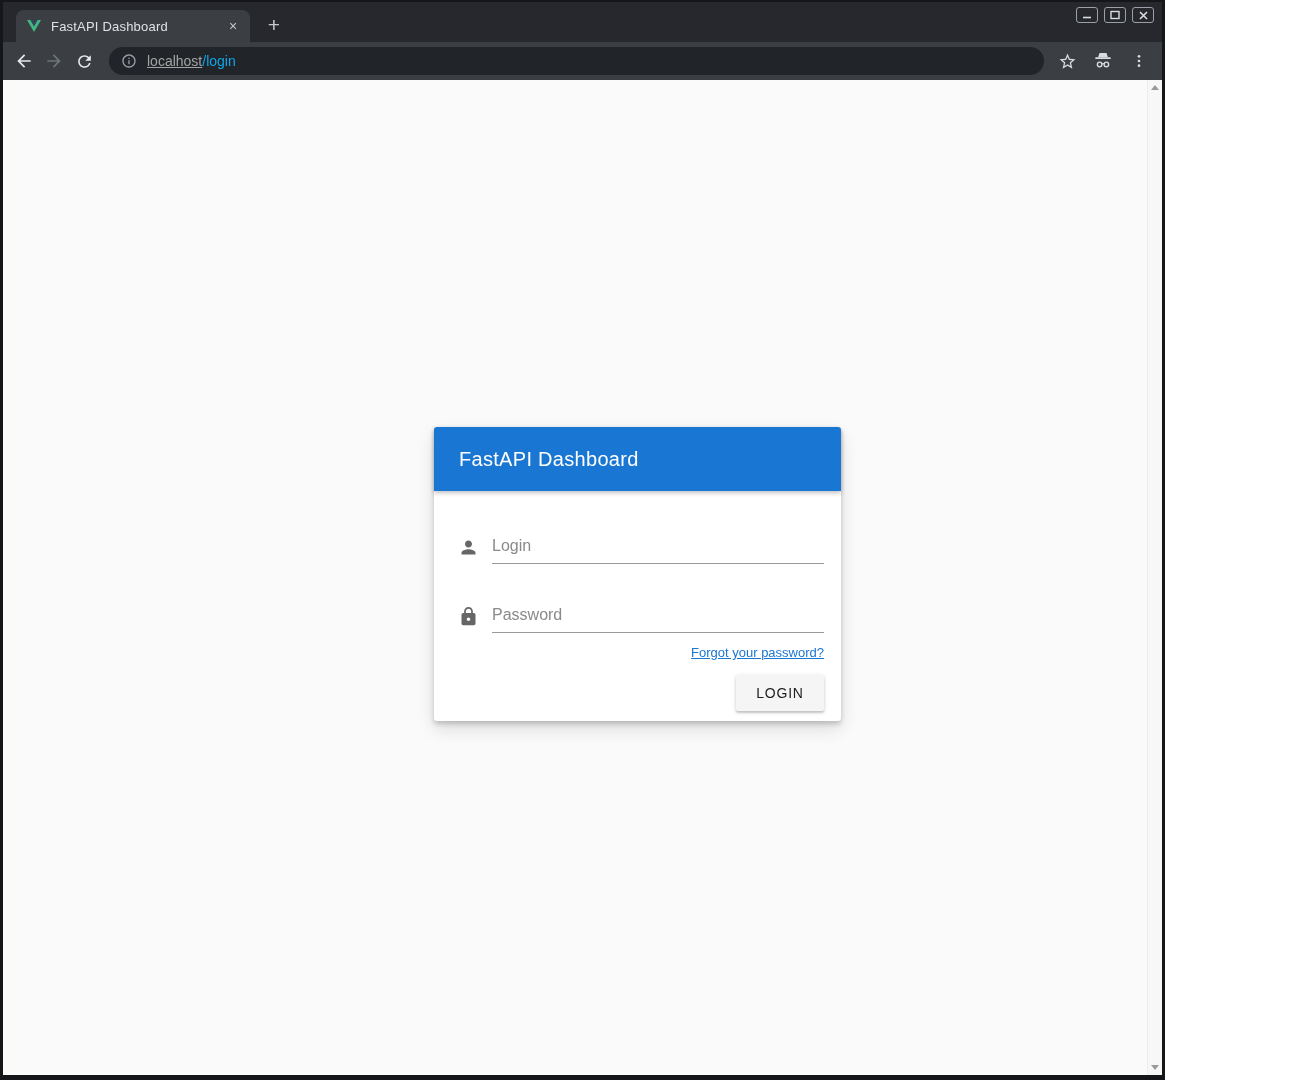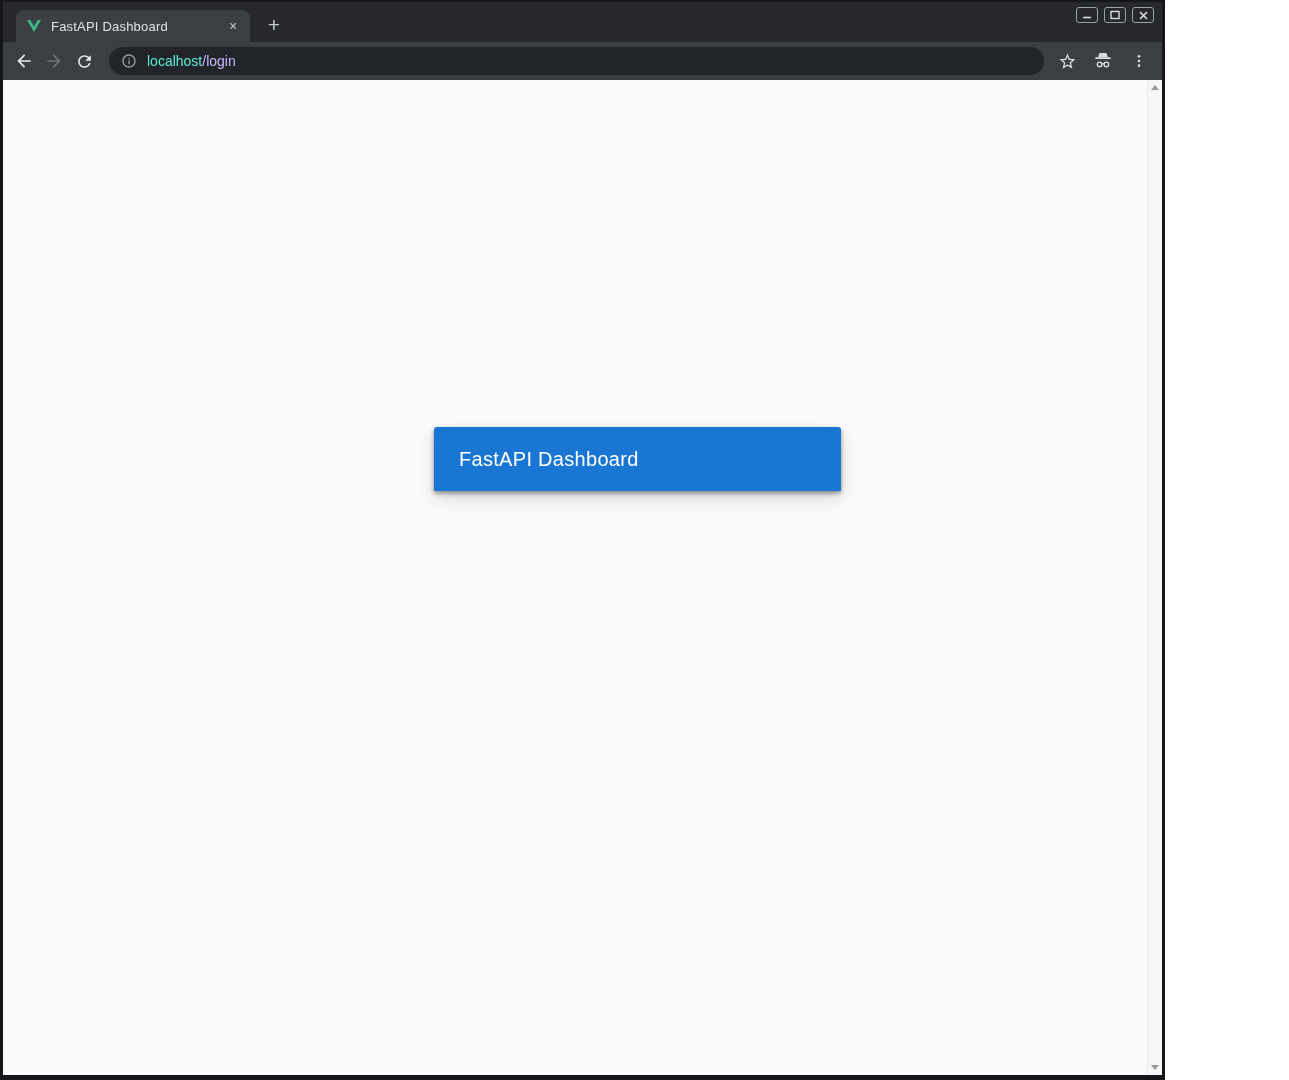--- a/index.html
+++ b/index.html
@@ -44,22 +44,22 @@
   .toolbar { height:38px; background:#3b3e43; display:flex; align-items:center; padding:0 8px 0 6px; flex-shrink:0; }
   .nav-btn { width:30px; height:30px; display:flex; align-items:center; justify-content:center; border-radius:50%; cursor:pointer; flex-shrink:0; }
   .nav-btn.disabled { cursor:default; }
   .omnibox {
     flex:1; height:28px; margin:0 8px 0 10px; background:#212428;
     border-radius:14px; display:flex; align-items:center; padding:0 12px;
     min-width:0;
   }
   .omnibox .info { margin-right:10px; display:flex; }
   .url { font-size:14px; white-space:nowrap; }
-  .url .host { color:#5eead4; }
-  .url .path { color:#c4b5fd; }
+  .url .host { color:#a3a3a3;text-decoration:underline; }
+  .url .path { color:#0ea5e9; }
   .toolbar-right { display:flex; align-items:center; gap:6px; flex-shrink:0; }
   .tool-btn { width:30px; height:30px; display:flex; align-items:center; justify-content:center; border-radius:50%; cursor:pointer; }
 
   
   .page { flex:1; background:#fafafa; position:relative; overflow:hidden; }
 
   .scrollbar {
     position:absolute; top:0; right:0; bottom:0; width:15px;
     background:#f7f7f7; border-left:1px solid #ececec;
     display:flex; flex-direction:column; justify-content:space-between; align-items:center;
@@ -192,20 +192,49 @@
       </div>
     </div>
   </div>
 
   <div class="page">
 
     <div class="card">
       <div class="card-header">
         <span class="card-header-title">FastAPI Dashboard</span>
       </div>
+      <div class="card-body">
+
+        <div class="field-row">
+          <span class="field-icon">
+            <svg width="21" height="21" viewBox="0 0 24 24" fill="#666666">
+                <path d="M12 12c2.21 0 4-1.79 4-4s-1.79-4-4-4-4 1.79-4 4 1.79 4 4 4zm0 2c-2.67 0-8 1.34-8 4v2h16v-2c0-2.66-5.33-4-8-4z"></path>
+              </svg>
+          </span>
+          <input class="field-input" type="text" placeholder="Login" style="">
+        </div>
+
+        <div class="field-row">
+          <span class="field-icon">
+            <svg width="21" height="21" viewBox="0 0 24 24" fill="#666666">
+                <path d="M18 8h-1V6c0-2.76-2.24-5-5-5S7 3.24 7 6v2H6c-1.1 0-2 .9-2 2v10c0 1.1.9 2 2 2h12c1.1 0 2-.9 2-2V10c0-1.1-.9-2-2-2zm-6 9c-1.1 0-2-.9-2-2s.9-2 2-2 2 .9 2 2-.9 2-2 2zM9 8V6c0-1.66 1.34-3 3-3s3 1.34 3 3v2H9z"></path>
+              </svg>
+          </span>
+          <input class="field-input" type="password" placeholder="Password" style="">
+        </div>
+
+        <div class="forgot-row">
+          <a class="forgot-link">Forgot your password?</a>
+        </div>
+
+        <div class="button-row">
+          <button class="login-btn">LOGIN</button>
+        </div>
+
+      </div>
     </div>
 
     <div class="scrollbar">
       <div class="sb-arrow sb-up"></div>
       <div class="sb-arrow sb-down"></div>
     </div>
 
   </div>
 </div>
 

